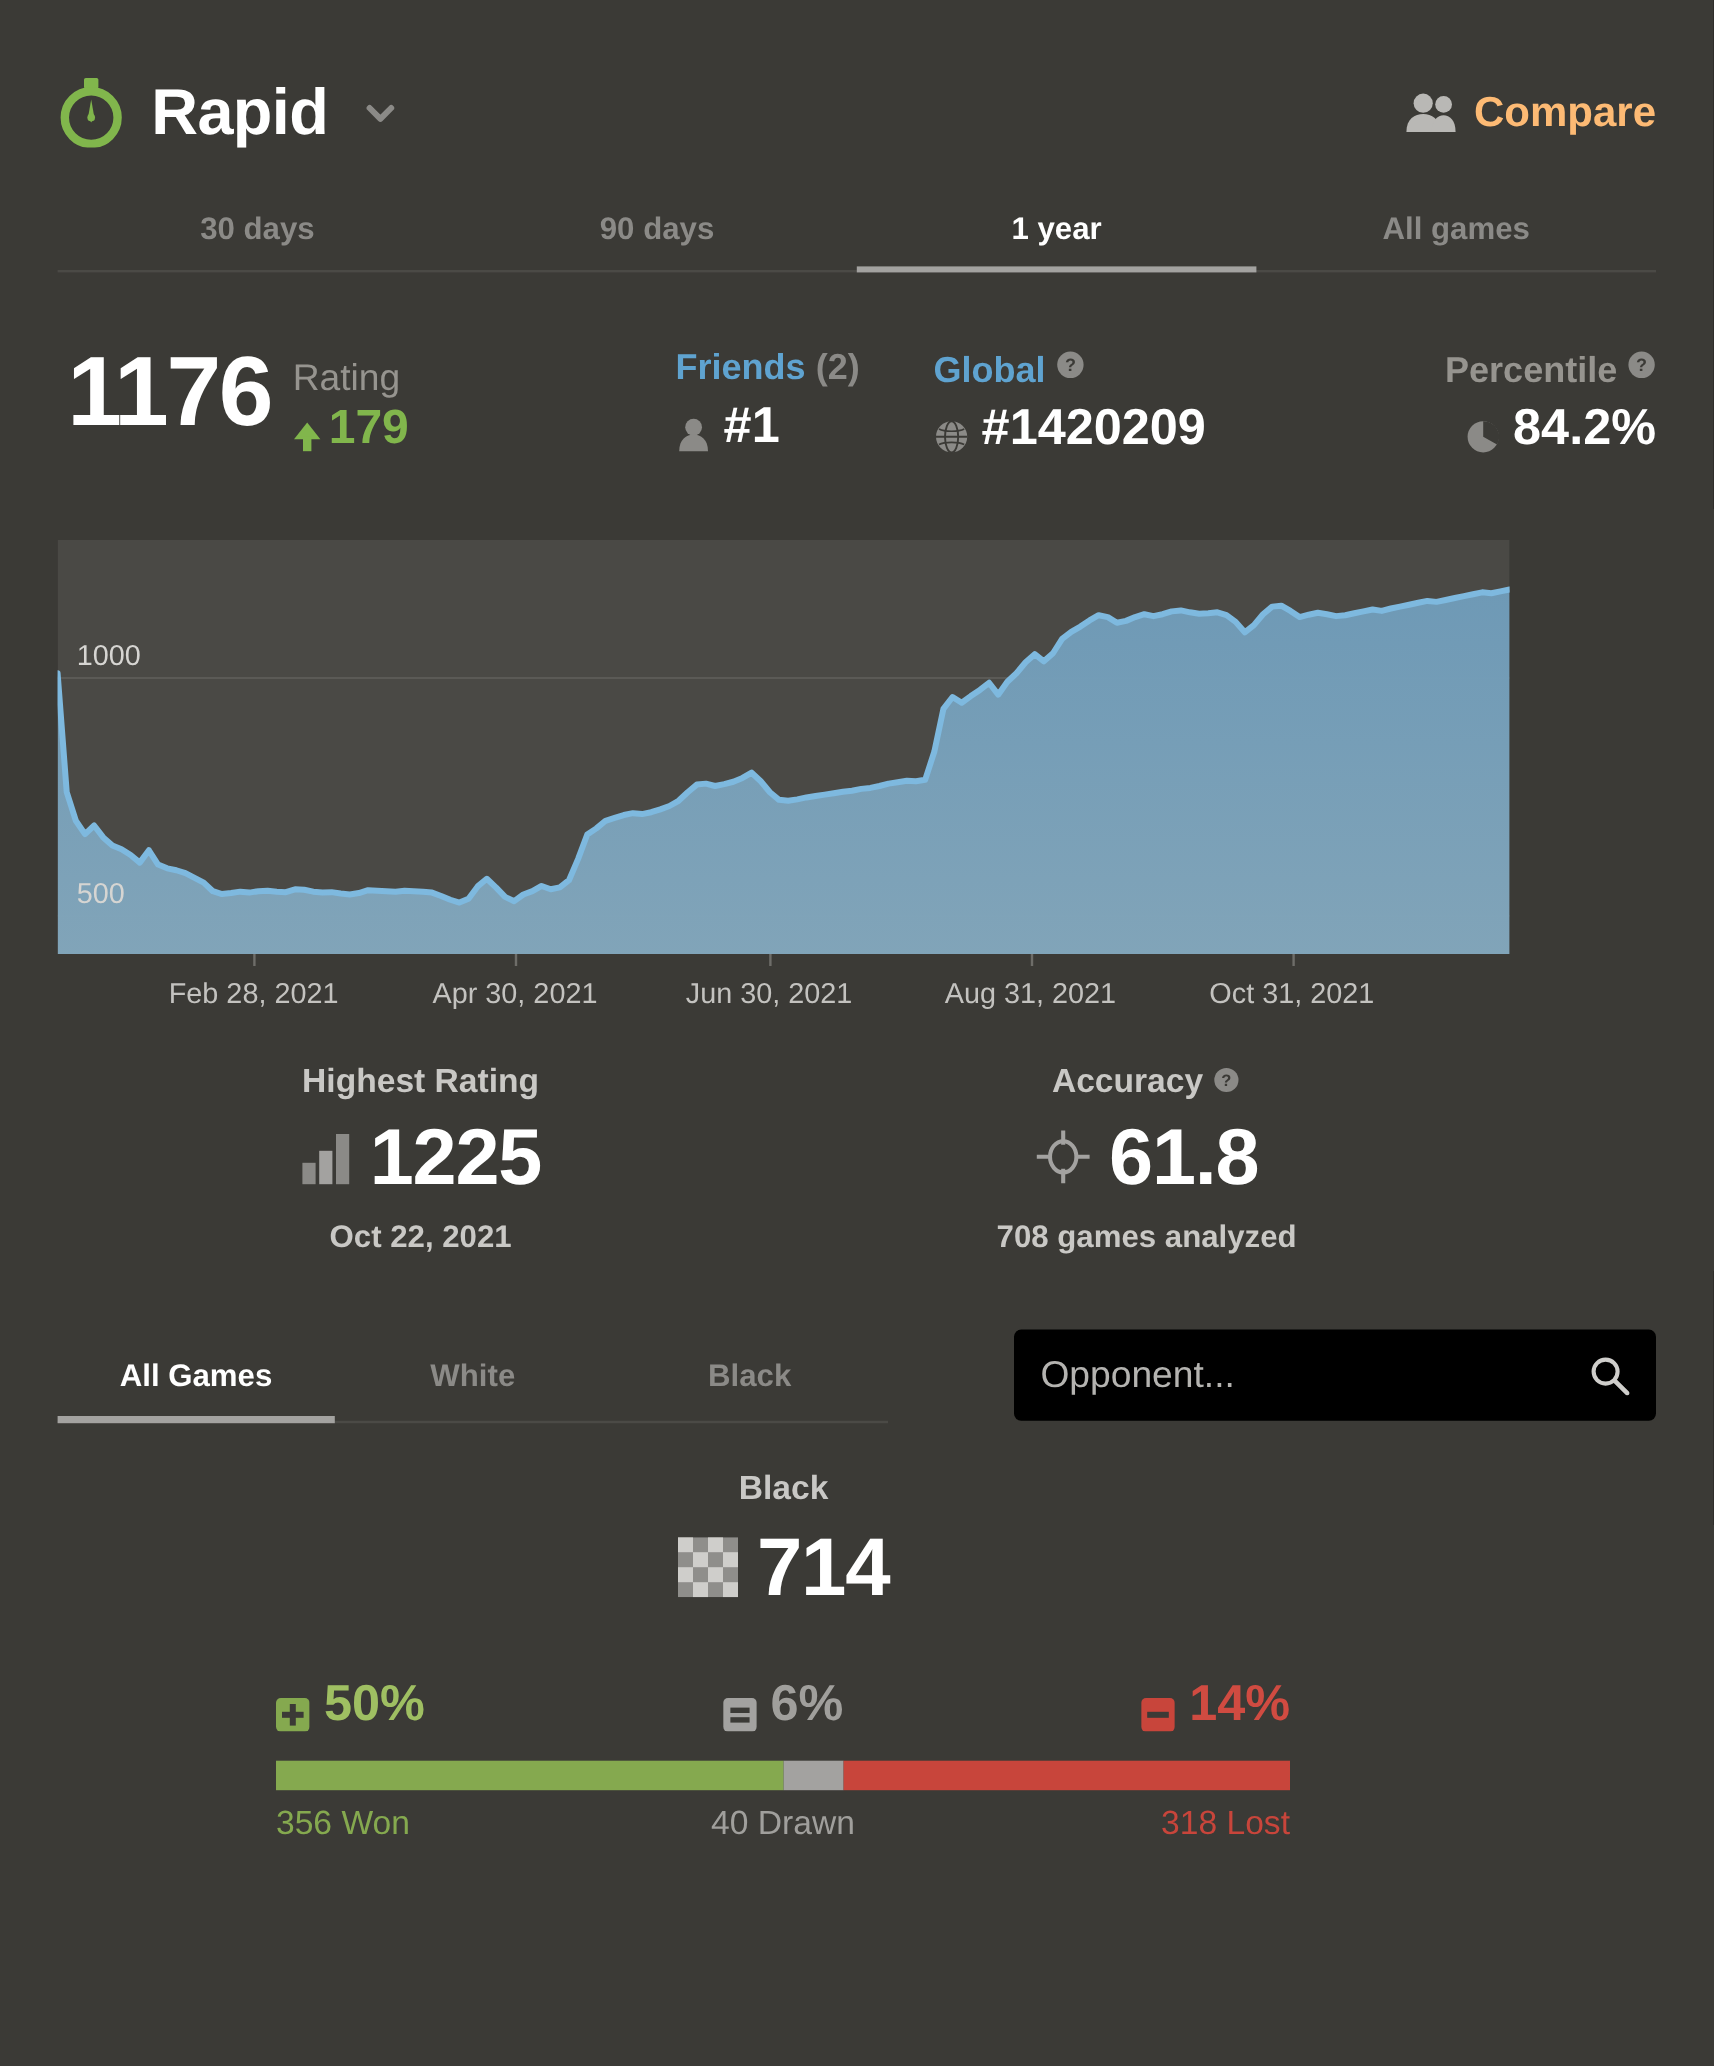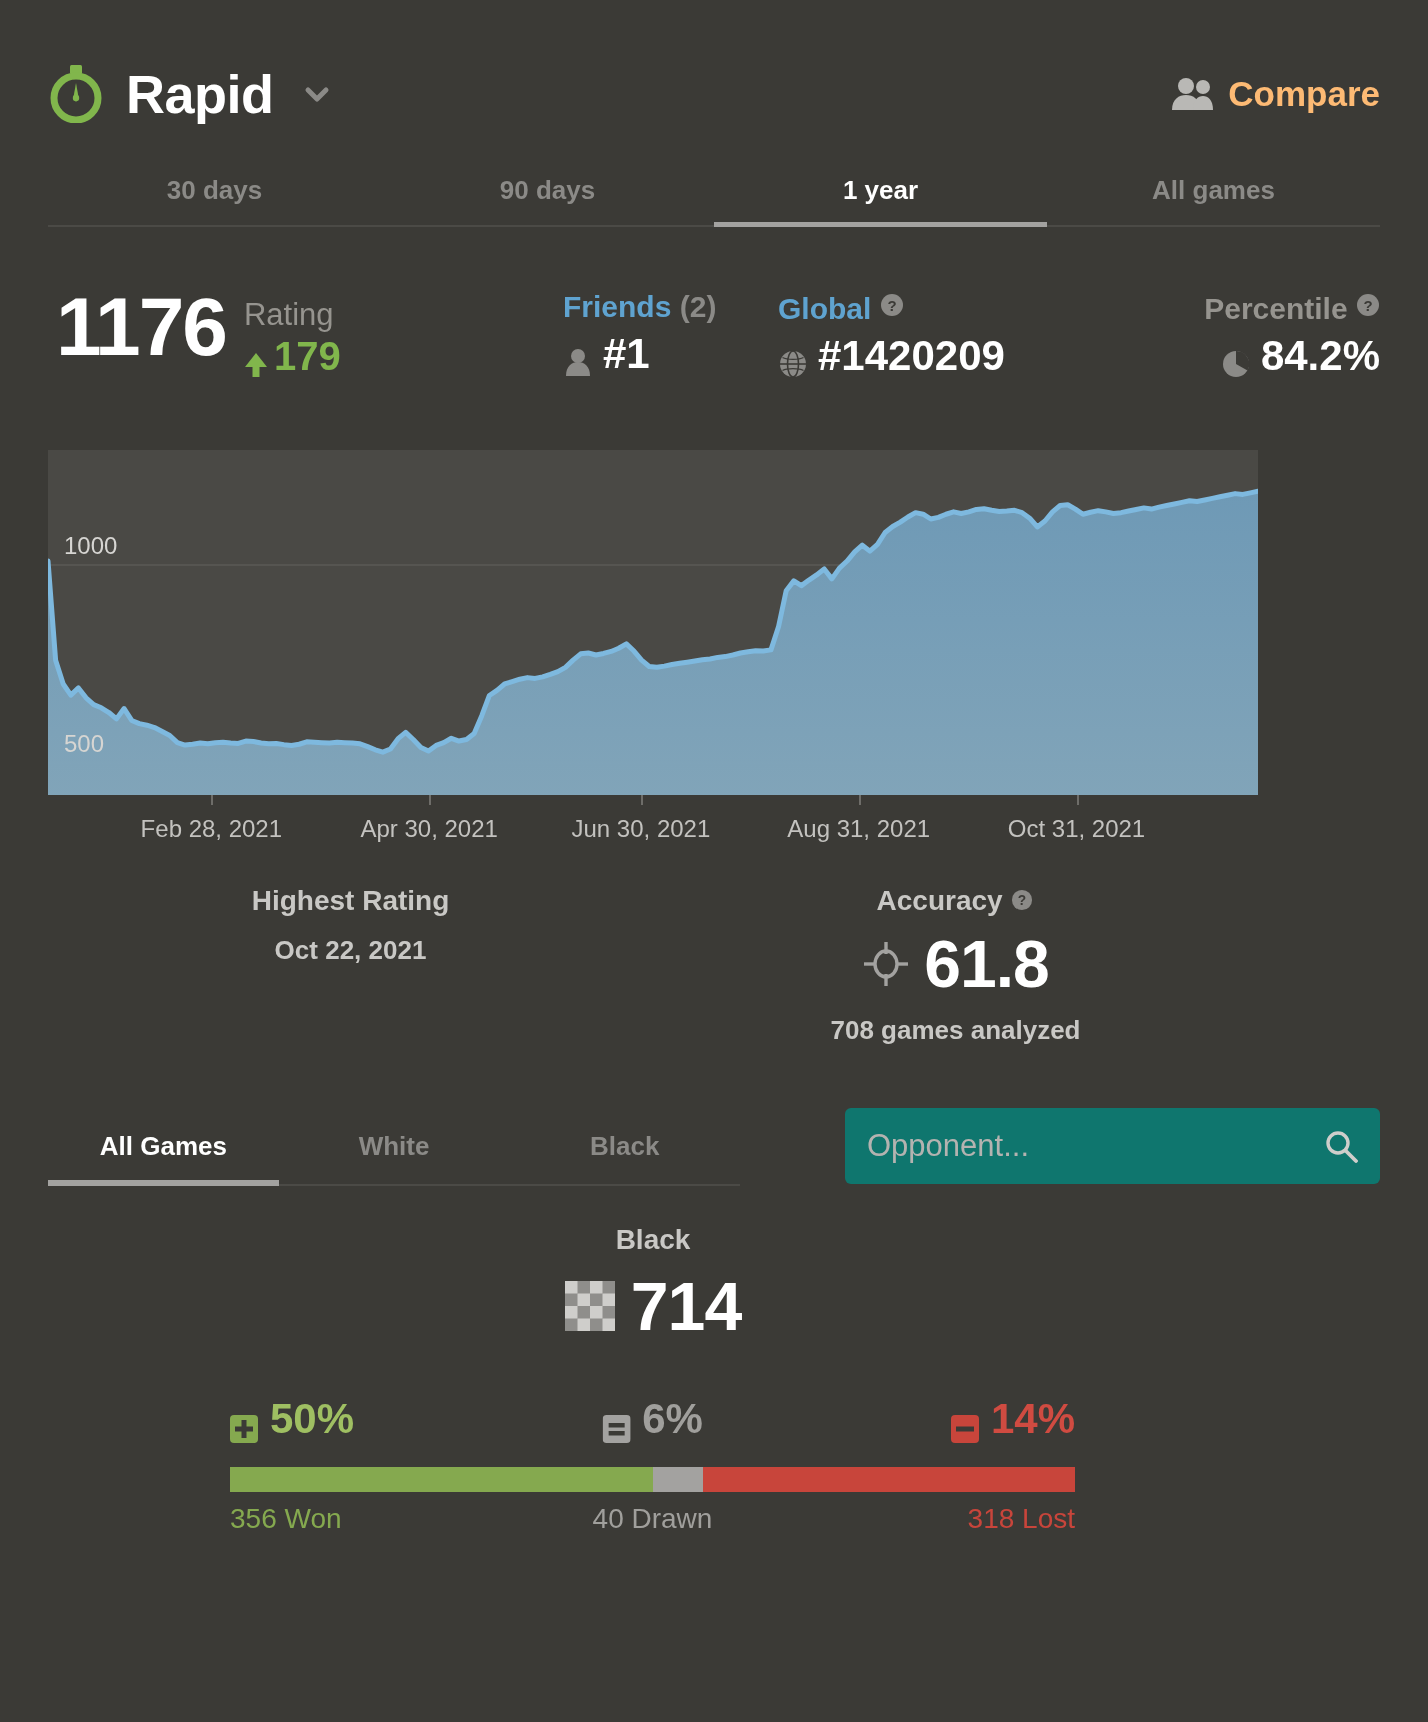--- a/index.html
+++ b/index.html
@@ -72,21 +72,21 @@
 
   
   .lower { position:absolute; left:48px; top:1108px; width:1332px; height:80px; }
   .ctabs { position:absolute; left:0; top:0; width:692px; height:78px; border-bottom:2px solid #4b4a46; }
   .ctabs .tabs { display:flex; height:76px; }
   .ctab { flex:1 1 0; display:flex; align-items:center; justify-content:center;
           font-size:26px; font-weight:bold; color:#8b8a87; cursor:pointer; position:relative; }
   .ctab.active { color:#fff; }
   .ctab.active:after { content:""; position:absolute; bottom:-2px; left:0; right:0; height:6px; background:#a3a2a0; }
   .searchbox { position:absolute; right:0; top:0; width:535px; height:76px;
-               background:#0f766e; border-radius:6px; display:flex; align-items:center; }
+               background:#000000; border-radius:6px; display:flex; align-items:center; }
   .searchbox input { flex:1 1 auto; background:transparent; border:0; outline:none;
                      font-family:"Liberation Sans", sans-serif; font-size:31px; color:#e6e5e2; padding:0 22px; }
   .searchbox input::placeholder { color:#b4b3b0; }
   .search-icon { width:34px; height:34px; margin-right:22px; flex:0 0 auto; cursor:pointer; }
 
   
   .games { position:absolute; left:48px; top:1224px; width:1210px; text-align:center; }
   .games .cap { font-size:28px; font-weight:bold; color:#c9c8c5; }
   .games .valrow { display:flex; align-items:center; justify-content:center; gap:16px; margin-top:16px; }
   .games .val { font-size:68px; font-weight:bold; line-height:1; letter-spacing:-1px; }
@@ -275,20 +275,30 @@
         <div class="xtick" style="left: 67%;"></div>
         <div class="xlabel" style="left: 67%;">Aug 31, 2021</div>
         <div class="xtick" style="left: 85%;"></div>
         <div class="xlabel" style="left: 85%;">Oct 31, 2021</div>
       </div>
   </div>
 
   <div class="midstats">
     <div class="midcol">
       <div class="cap">Highest Rating</div>
+      <div class="valrow">
+        <span class="bars-icon">
+          <svg viewBox="0 0 44 46" width="44" height="46">
+            <rect x="2" y="28" width="11" height="18" fill="#8b8a87"></rect>
+            <rect x="16" y="18" width="11" height="28" fill="#a3a2a0"></rect>
+            <rect x="30" y="4" width="11" height="42" fill="#8b8a87"></rect>
+          </svg>
+        </span>
+        <span class="val">1225</span>
+      </div>
       <div class="sub">Oct 22, 2021</div>
     </div>
 
     <div class="midcol">
       <div class="cap">
         <span>Accuracy</span>
         <span class="q-icon">
           <svg viewBox="0 0 24 24" width="22" height="22">
             <circle cx="12" cy="12" r="11" fill="#8b8a87"></circle>
             <text x="12" y="17.5" font-family="Liberation Sans, sans-serif" font-size="15" font-weight="bold" fill="#3b3a36" text-anchor="middle">?</text>

